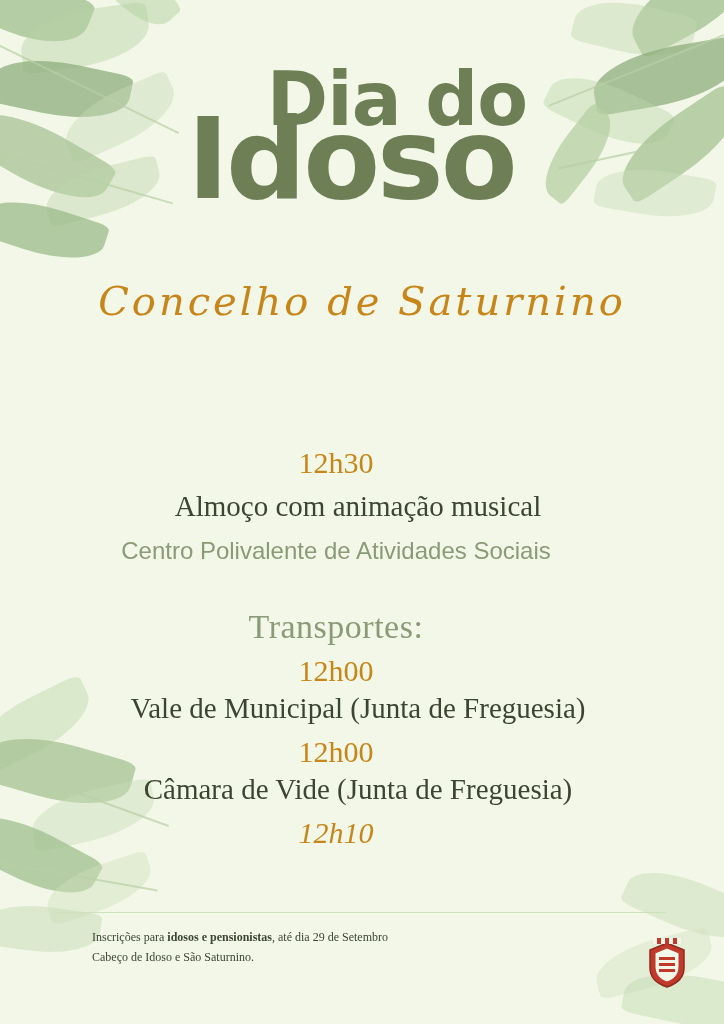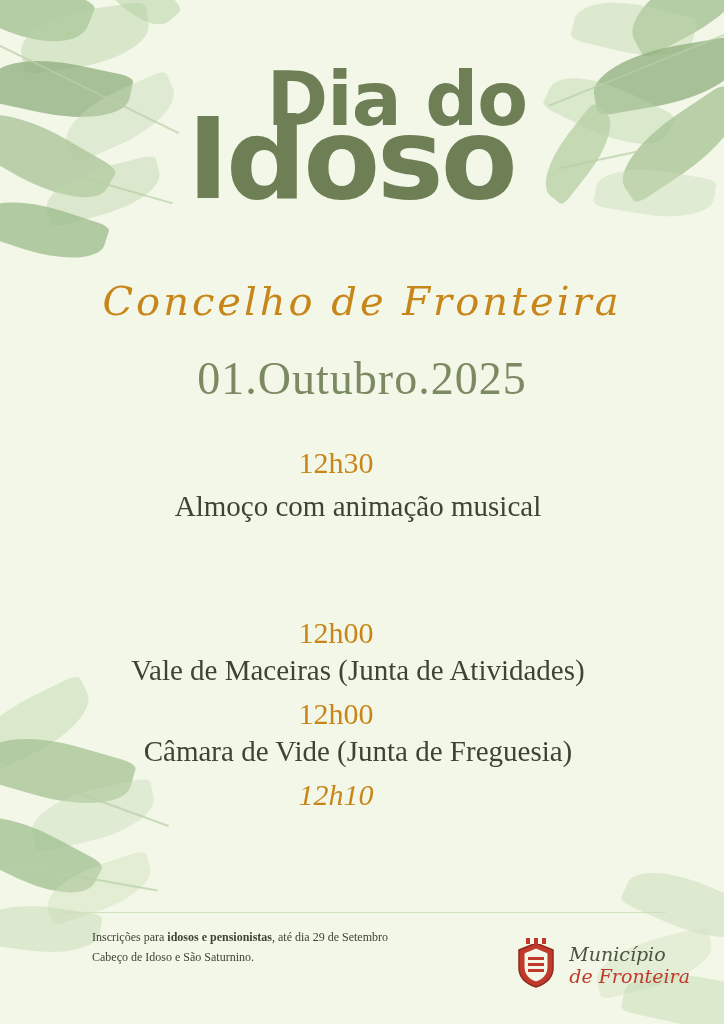--- a/index.html
+++ b/index.html
@@ -203,33 +203,34 @@
 
   <div class="leaf soft" style="right:-30px; top:880px; width:130px; height:50px; background:#c5d9b4; transform:rotate(24deg);"></div>
   <div class="leaf soft" style="right:10px; top:940px; width:120px; height:46px; background:#d2e2c3; transform:rotate(-14deg);"></div>
   <div class="leaf soft" style="right:-40px; top:976px; width:140px; height:50px; background:#bfd6ad; transform:rotate(12deg);"></div>
 
   <div class="title-wrap">
     <span class="title-dia">Dia do</span>
     <span class="title-idoso">Idoso</span>
   </div>
 
-  <div class="concelho">Concelho de Fronteira</div>
-
-  <div class="data-evento">01.Outubro.2025</div>
+  <div class="concelho">Concelho de Saturnino</div>
+
 
   <div class="block" style="top:444px;">
     <div class="hour">12h30</div>
     <div class="line-dark" style="margin-top:6px;">Almoço com animação musical</div>
+    <div class="line-muted" style="margin-top:10px;">Centro Polivalente de Atividades Sociais</div>
   </div>
 
   <div class="block" style="top:608px;">
+    <div class="transportes-label">Transportes:</div>
 
     <div class="hour" style="margin-top:6px;">12h00</div>
-    <div class="line-dark">Vale de Maceiras (Junta de Atividades)</div>
+    <div class="line-dark">Vale de Municipal (Junta de Freguesia)</div>
 
     <div class="hour" style="margin-top:6px;">12h00</div>
     <div class="line-dark">Câmara de Vide (Junta de Freguesia)</div>
 
     <div class="hour" style="margin-top:6px;font-style:italic;">12h10</div>
   </div>
 
   <div class="divider"></div>
 
   <div class="footer-text">
@@ -245,19 +246,15 @@
         <rect x="15" y="19" width="16" height="3" fill="#c0392b"></rect>
         <rect x="15" y="25" width="16" height="3" fill="#c0392b"></rect>
         <rect x="15" y="31" width="16" height="3" fill="#c0392b"></rect>
         <rect x="9" y="0" width="28" height="6" fill="#c0392b"></rect>
         <rect x="9" y="0" width="4" height="6" fill="#f2f7e7"></rect>
         <rect x="17" y="0" width="4" height="6" fill="#f2f7e7"></rect>
         <rect x="25" y="0" width="4" height="6" fill="#f2f7e7"></rect>
         <rect x="33" y="0" width="4" height="6" fill="#f2f7e7"></rect>
       </svg>
     </span>
-    <span class="brand-text">
-      <span class="brand-municipio">Município</span>
-      <span class="brand-fronteira">de Fronteira</span>
-    </span>
   </div>
 
 </div>
 
 </body></html>

